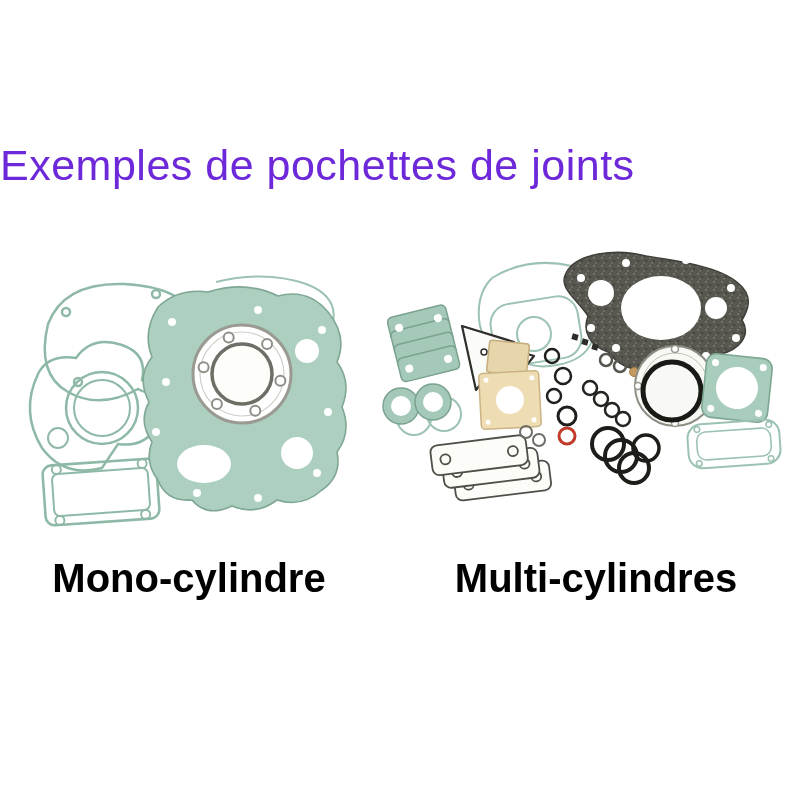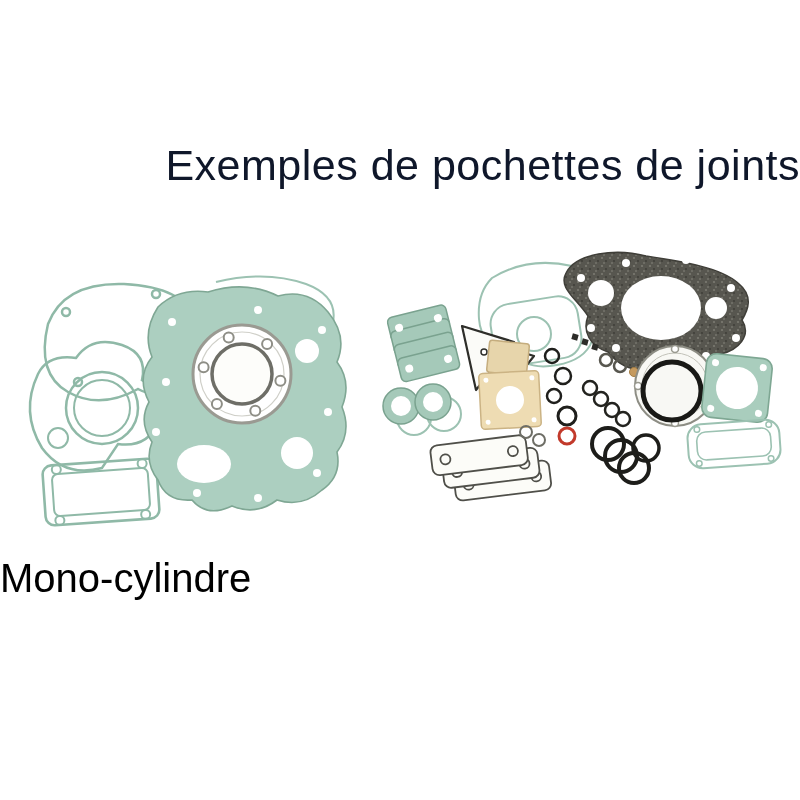--- a/index.html
+++ b/index.html
@@ -1,23 +1,23 @@
 <!DOCTYPE html>
 <html><head>
 <meta charset="utf-8">
 <style>
   html,body{margin:0;padding:0;background:#fff;}
   .page{position:relative;width:800px;height:800px;background:#ffffff;overflow:hidden;
         font-family:"Liberation Sans",sans-serif;color:#000;}
-  .title{position:absolute;top:140px;left:0;width:100%;margin:0;text-align:right;
-         font-size:43px;font-weight:400;line-height:1.18;letter-spacing:.5px;color:#0f172a;}
+  .title{position:absolute;top:140px;left:0;width:100%;margin:0;text-align:left;
+         font-size:43px;font-weight:400;line-height:1.18;letter-spacing:.5px;color:#6d28d9;}
   .art{position:absolute;}
   .art-left{top:262px;left:6px;width:364px;height:300px;}
   .art-right{top:248px;left:376px;width:418px;height:300px;}
-  .caption{position:absolute;top:556px;font-size:40px;font-weight:400;color:#000;}
+  .caption{position:absolute;top:556px;font-size:40px;font-weight:700;text-align:center;color:#000;}
   .caption-left{left:0;width:378px;}
   .caption-right{left:392px;width:408px;}
   svg{display:block;width:100%;height:100%;}
 </style>
 </head>
 <body>
 
 <div class="page">
 
   <h1 class="title"><span>Exemples de pochettes de joints</span><br></h1>
@@ -245,14 +245,15 @@
         <rect x="321" y="182" width="74" height="28" rx="9" stroke-width="1.6"></rect>
         <circle cx="322" cy="179" r="2.8" stroke-width="1.5"></circle>
         <circle cx="394" cy="179" r="2.8" stroke-width="1.5"></circle>
         <circle cx="322" cy="213" r="2.8" stroke-width="1.5"></circle>
         <circle cx="394" cy="213" r="2.8" stroke-width="1.5"></circle>
       </g>
     </svg>
   </div>
 
   <div class="caption caption-left">Mono-cylindre</div>
+  <div class="caption caption-right">Multi-cylindres</div>
 
 </div>
 
 </body></html>

